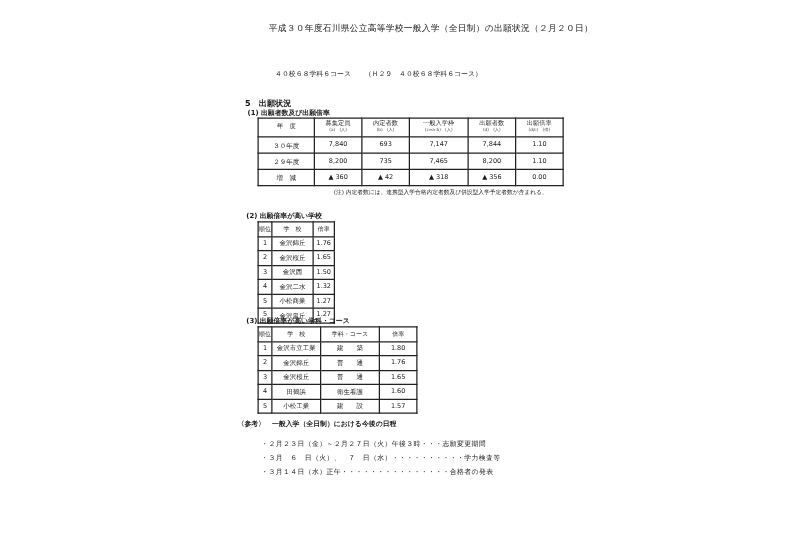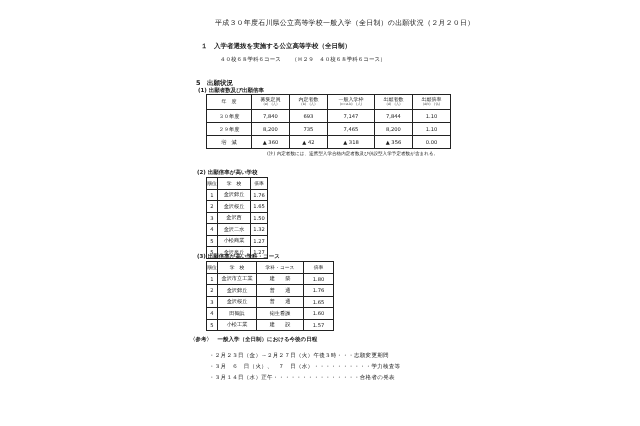--- a/index.html
+++ b/index.html
@@ -22,21 +22,20 @@
   .small th { font-size:4.8px; }
   .sched { font-size:5.5px; letter-spacing:0.3px; }
 </style>
 </head>
 <body>
 
 <div class="page">
 
   <div class="abs title">平成３０年度石川県公立高等学校一般入学（全日制）の出願状況（２月２０日）</div>
 
-  <div class="abs h1" style="left:201px;top:42px;">１　入学者選抜を実施する公立高等学校（全日制）</div>
   <div class="abs t6" style="left:220px;top:56px;">４０校６８学科６コース　　（Ｈ２９　４０校６８学科６コース）</div>
 
   <div class="abs h1" style="left:196px;top:79px;">5　出願状況</div>
   <div class="abs t6" style="left:198px;top:87px;font-weight:bold;">(1)  出願者数及び出願倍率</div>
 
   <table class="main" style="left:206px;top:94px;width:245px;border:1.3px solid #111;">
     <tbody>
         <tr>
       <th style="width:44px;"><span>年　度</span></th>
       <th><span>募集定員</span><span class="sub">(a)　(人)</span></th>

